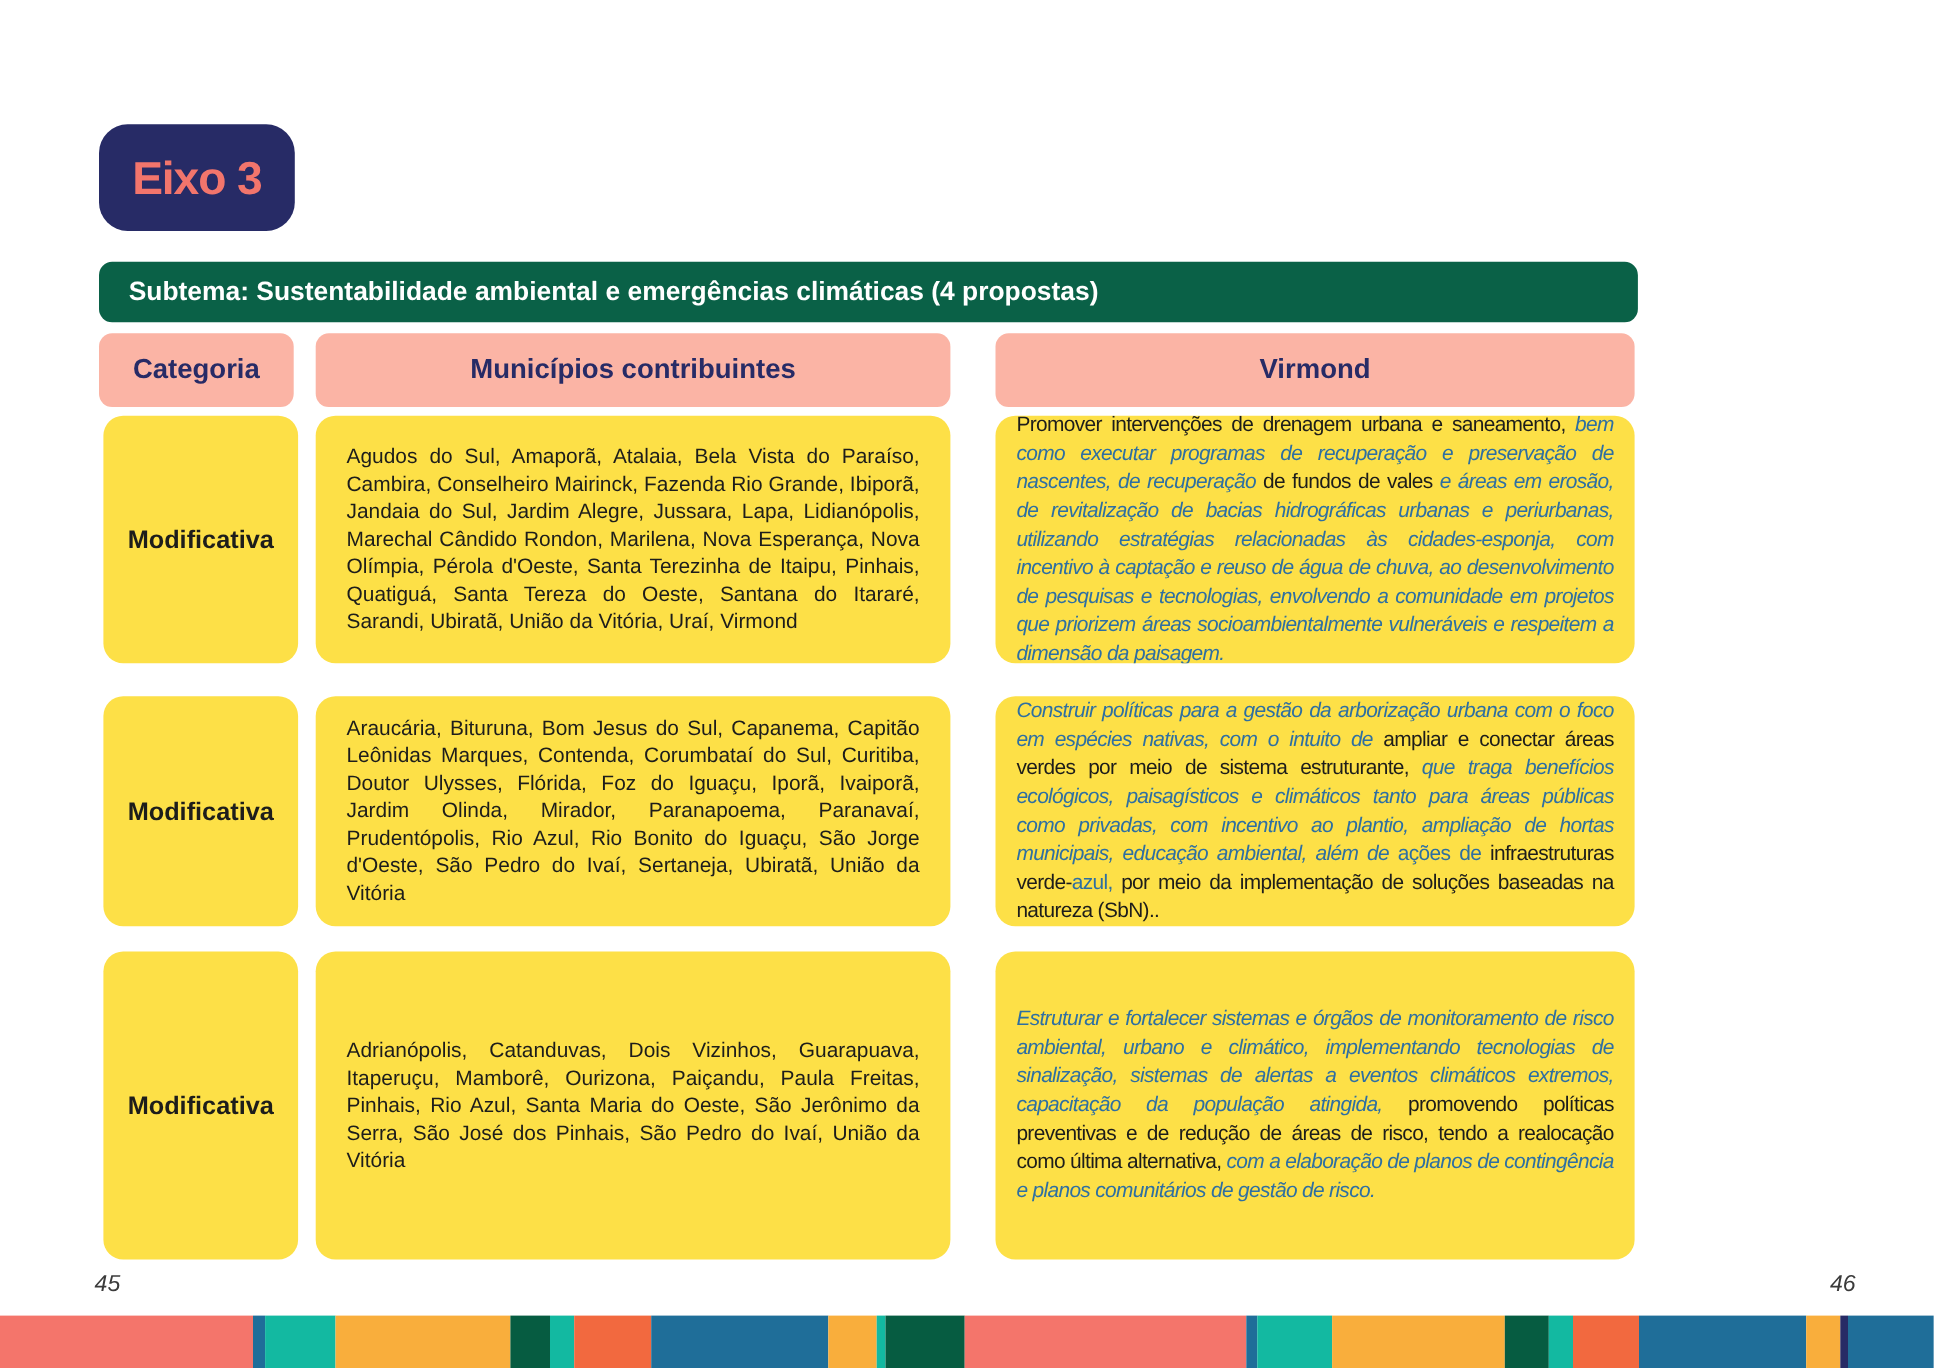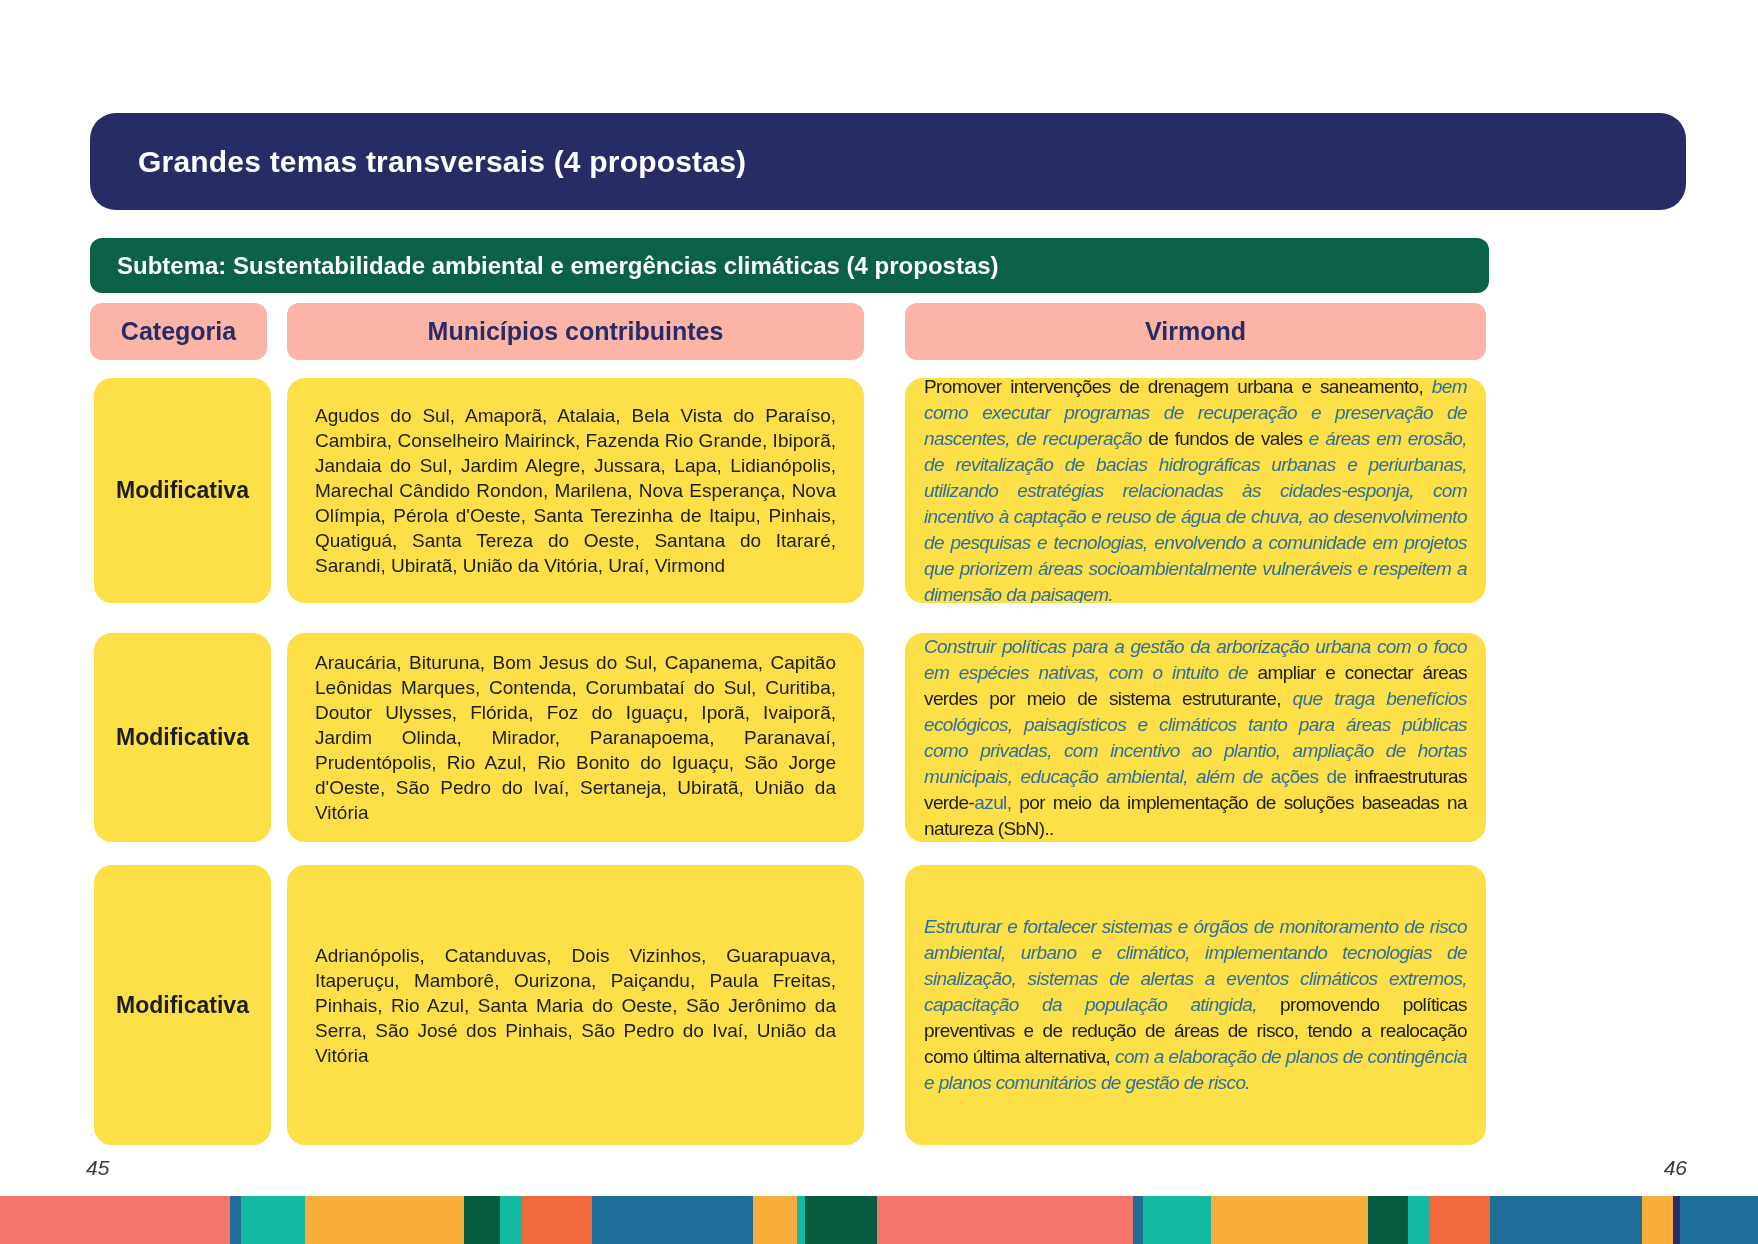--- a/index.html
+++ b/index.html
@@ -34,21 +34,21 @@
   
   .subtema-bar {
     position: absolute; left: 90px; top: 238px;
     width: 1399px; height: 55px;
     background: #0A6147; border-radius: 12px;
     display: flex; align-items: center; padding-left: 27px;
   }
   .subtema-bar span { color: #ffffff; font-weight: bold; font-size: 24px; }
   
   .hdr {
-    position: absolute; top: 303px; height: 57px;
+    position: absolute; top: 303px; height: 67px;
     background: #FBB4A5; border-radius: 12px;
     display: flex; align-items: center; justify-content: center;
     color: #272B66; font-weight: bold; font-size: 25px;
   }
   .hdr-cat  { left: 90px;  width: 177px; }
   .hdr-mun  { left: 287px; width: 577px; }
   .hdr-prop { left: 905px; width: 581px; }
   
   .cell {
     position: absolute; background: #fde047; border-radius: 18px;
@@ -94,22 +94,22 @@
     position: absolute; left: 0; top: 1196px;
     width: 1758px; height: 48px;
     display: flex;
   }
   .stripe-bar div { height: 100%; flex: 0 0 auto; }
 </style>
 </head>
 <body>
 
 <div class="header-row">
-  <div class="title-bar">
-    <span>Grandes temas transversais (4 propostas)</span>
+  <div class="eixo-box">
+    <span>Eixo 3</span>
   </div>
 </div>
 
 <div class="subtema-bar">
   <span>Subtema: Sustentabilidade ambiental e emergências climáticas (4 propostas)</span>
 </div>
 
 <div class="hdr hdr-cat">Categoria</div>
 <div class="hdr hdr-mun">Municípios contribuintes</div>
 <div class="hdr hdr-prop">Virmond</div>

